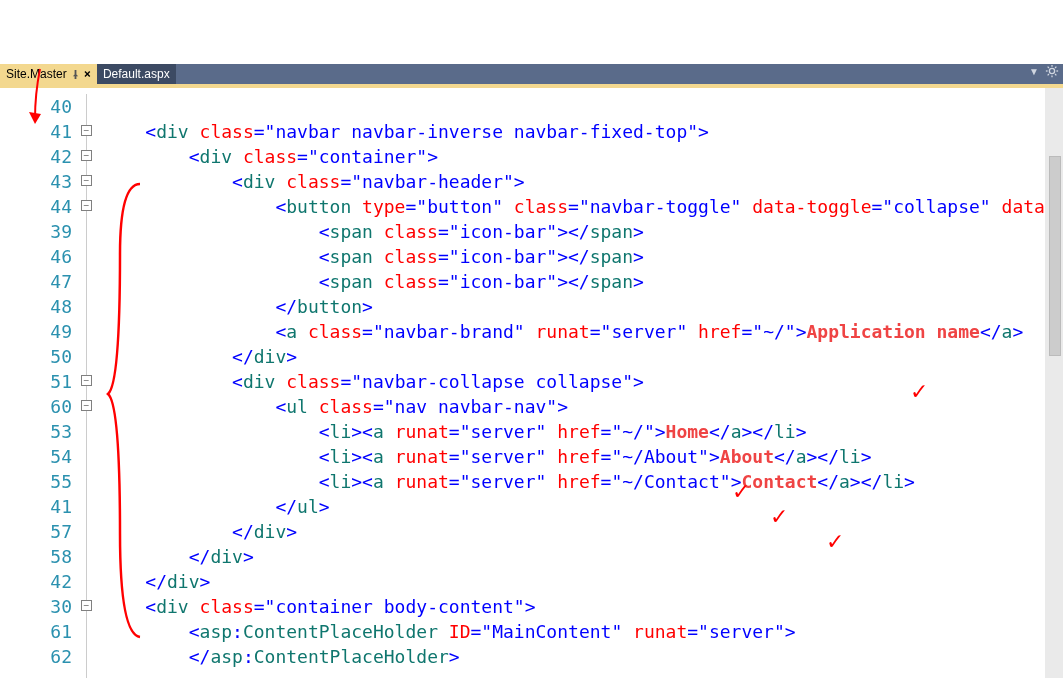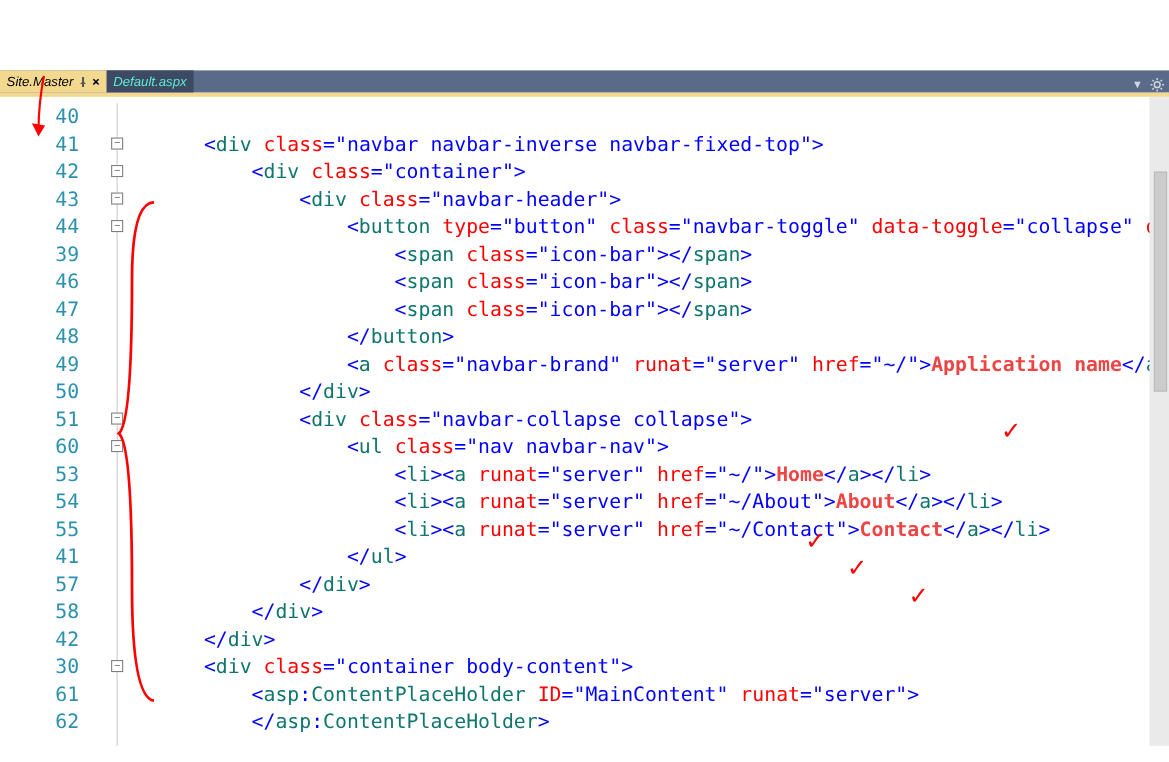--- a/index.html
+++ b/index.html
@@ -2,31 +2,31 @@
 <html><head>
 <meta charset="utf-8">
 <style>
   * { box-sizing: border-box; }
   html, body { margin: 0; padding: 0; font-family: "Segoe UI", Tahoma, sans-serif; font-size: 12px; background: #fff; height: 100%; overflow: hidden; }
   .window { position: relative; width: 1063px; height: 693px; background: #fff; }
 
   
   svg.overlay { position: absolute; pointer-events: none; z-index: 5; }
 
-  .tabbar { display: flex; align-items: flex-end; height: 20px; background: #5a6b8a; position: relative; font-style: italic; }
+  .tabbar { display: flex; align-items: flex-start; height: 20px; background: #5a6b8a; position: relative; }
   .tab { display: flex; align-items: center; height: 20px; padding: 0 6px; font-size: 12px; cursor: pointer; gap: 4px; }
   .tab.active { background: #f3d88f; color: #000; }
-  .tab.inactive { background: #3c4a63; color: #5eead4; }
+  .tab.inactive { background: #3c4a63; color: #ffffff; }
   .tab .pin { width: 9px; height: 9px; display:inline-block; }
   .tab .x { font-family: monospace; font-weight: bold; }
   .tab-strip-right { margin-left: auto; display: flex; align-items: center; gap: 6px; padding-right: 4px; color: #d0d6e0; }
   .tab-strip-gear { width: 14px; height: 14px; }
   .yellowbar { height: 4px; background: #f3d88f; }
 
-  .editor-wrap { position: relative; height: 590px; display: flex; gap: 20px; }
+  .editor-wrap { position: relative; height: 590px; display: flex; }
   .gutter { width: 78px; text-align: right; padding-right: 6px; color: #2b91af; font-family: Consolas, monospace; font-size: 18px; line-height: 25px; user-select: none; padding-top: 6px; position: relative; }
   .gutter .num { height: 25px; }
   .fold-col { width: 18px; position: relative; padding-top: 6px; border-right: 1px solid transparent; }
   .fold-col::before { content:""; position:absolute; left:8px; top:6px; bottom:0; width:1px; background:#ccc; }
   .fold-box { position: absolute; left: 3px; width: 11px; height: 11px; border: 1px solid #808080; background: #fff; font-size: 10px; line-height: 9px; text-align: center; color: #666; }
   .code { flex: 1; font-family: Consolas, monospace; font-size: 18px; line-height: 25px; padding-top: 6px; padding-left: 6px; white-space: pre; overflow: hidden; position: relative; }
   .line { height: 25px; }
   .t-blue  { color: #0000ff; }
   .t-maroon{ color: #0f766e; }
   .t-red   { color: #ff0000; margin-top: 41px; }

